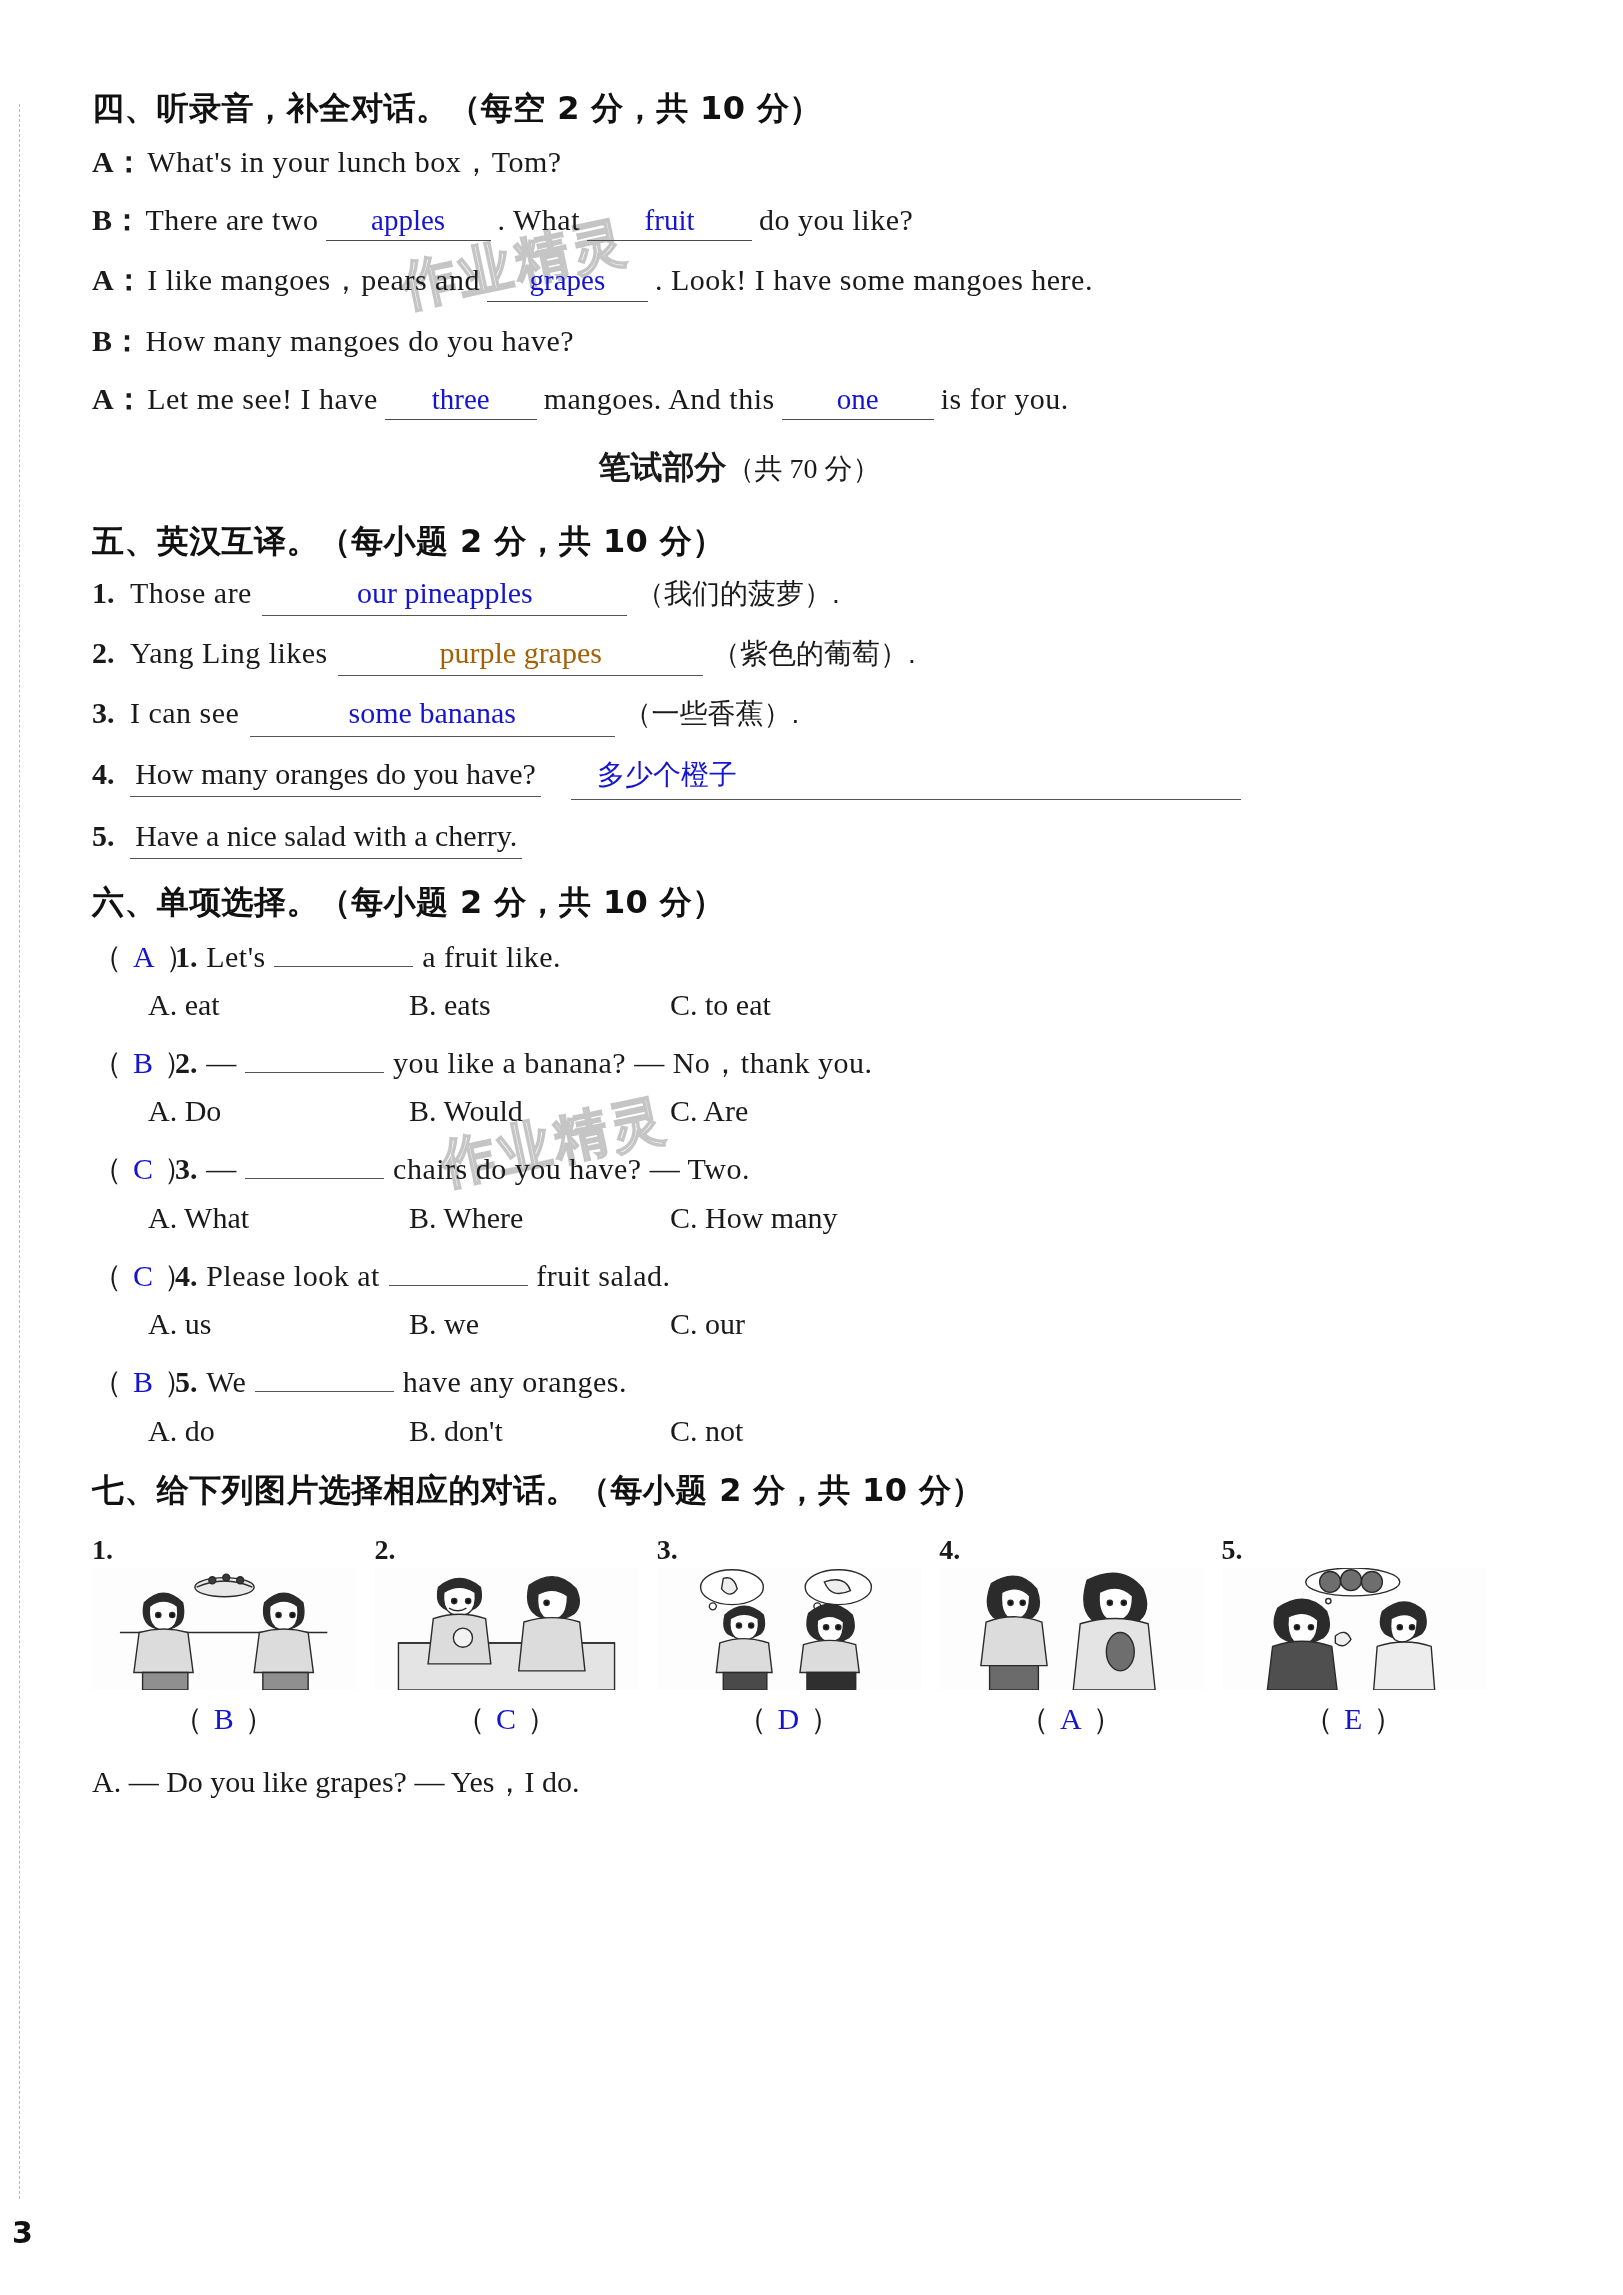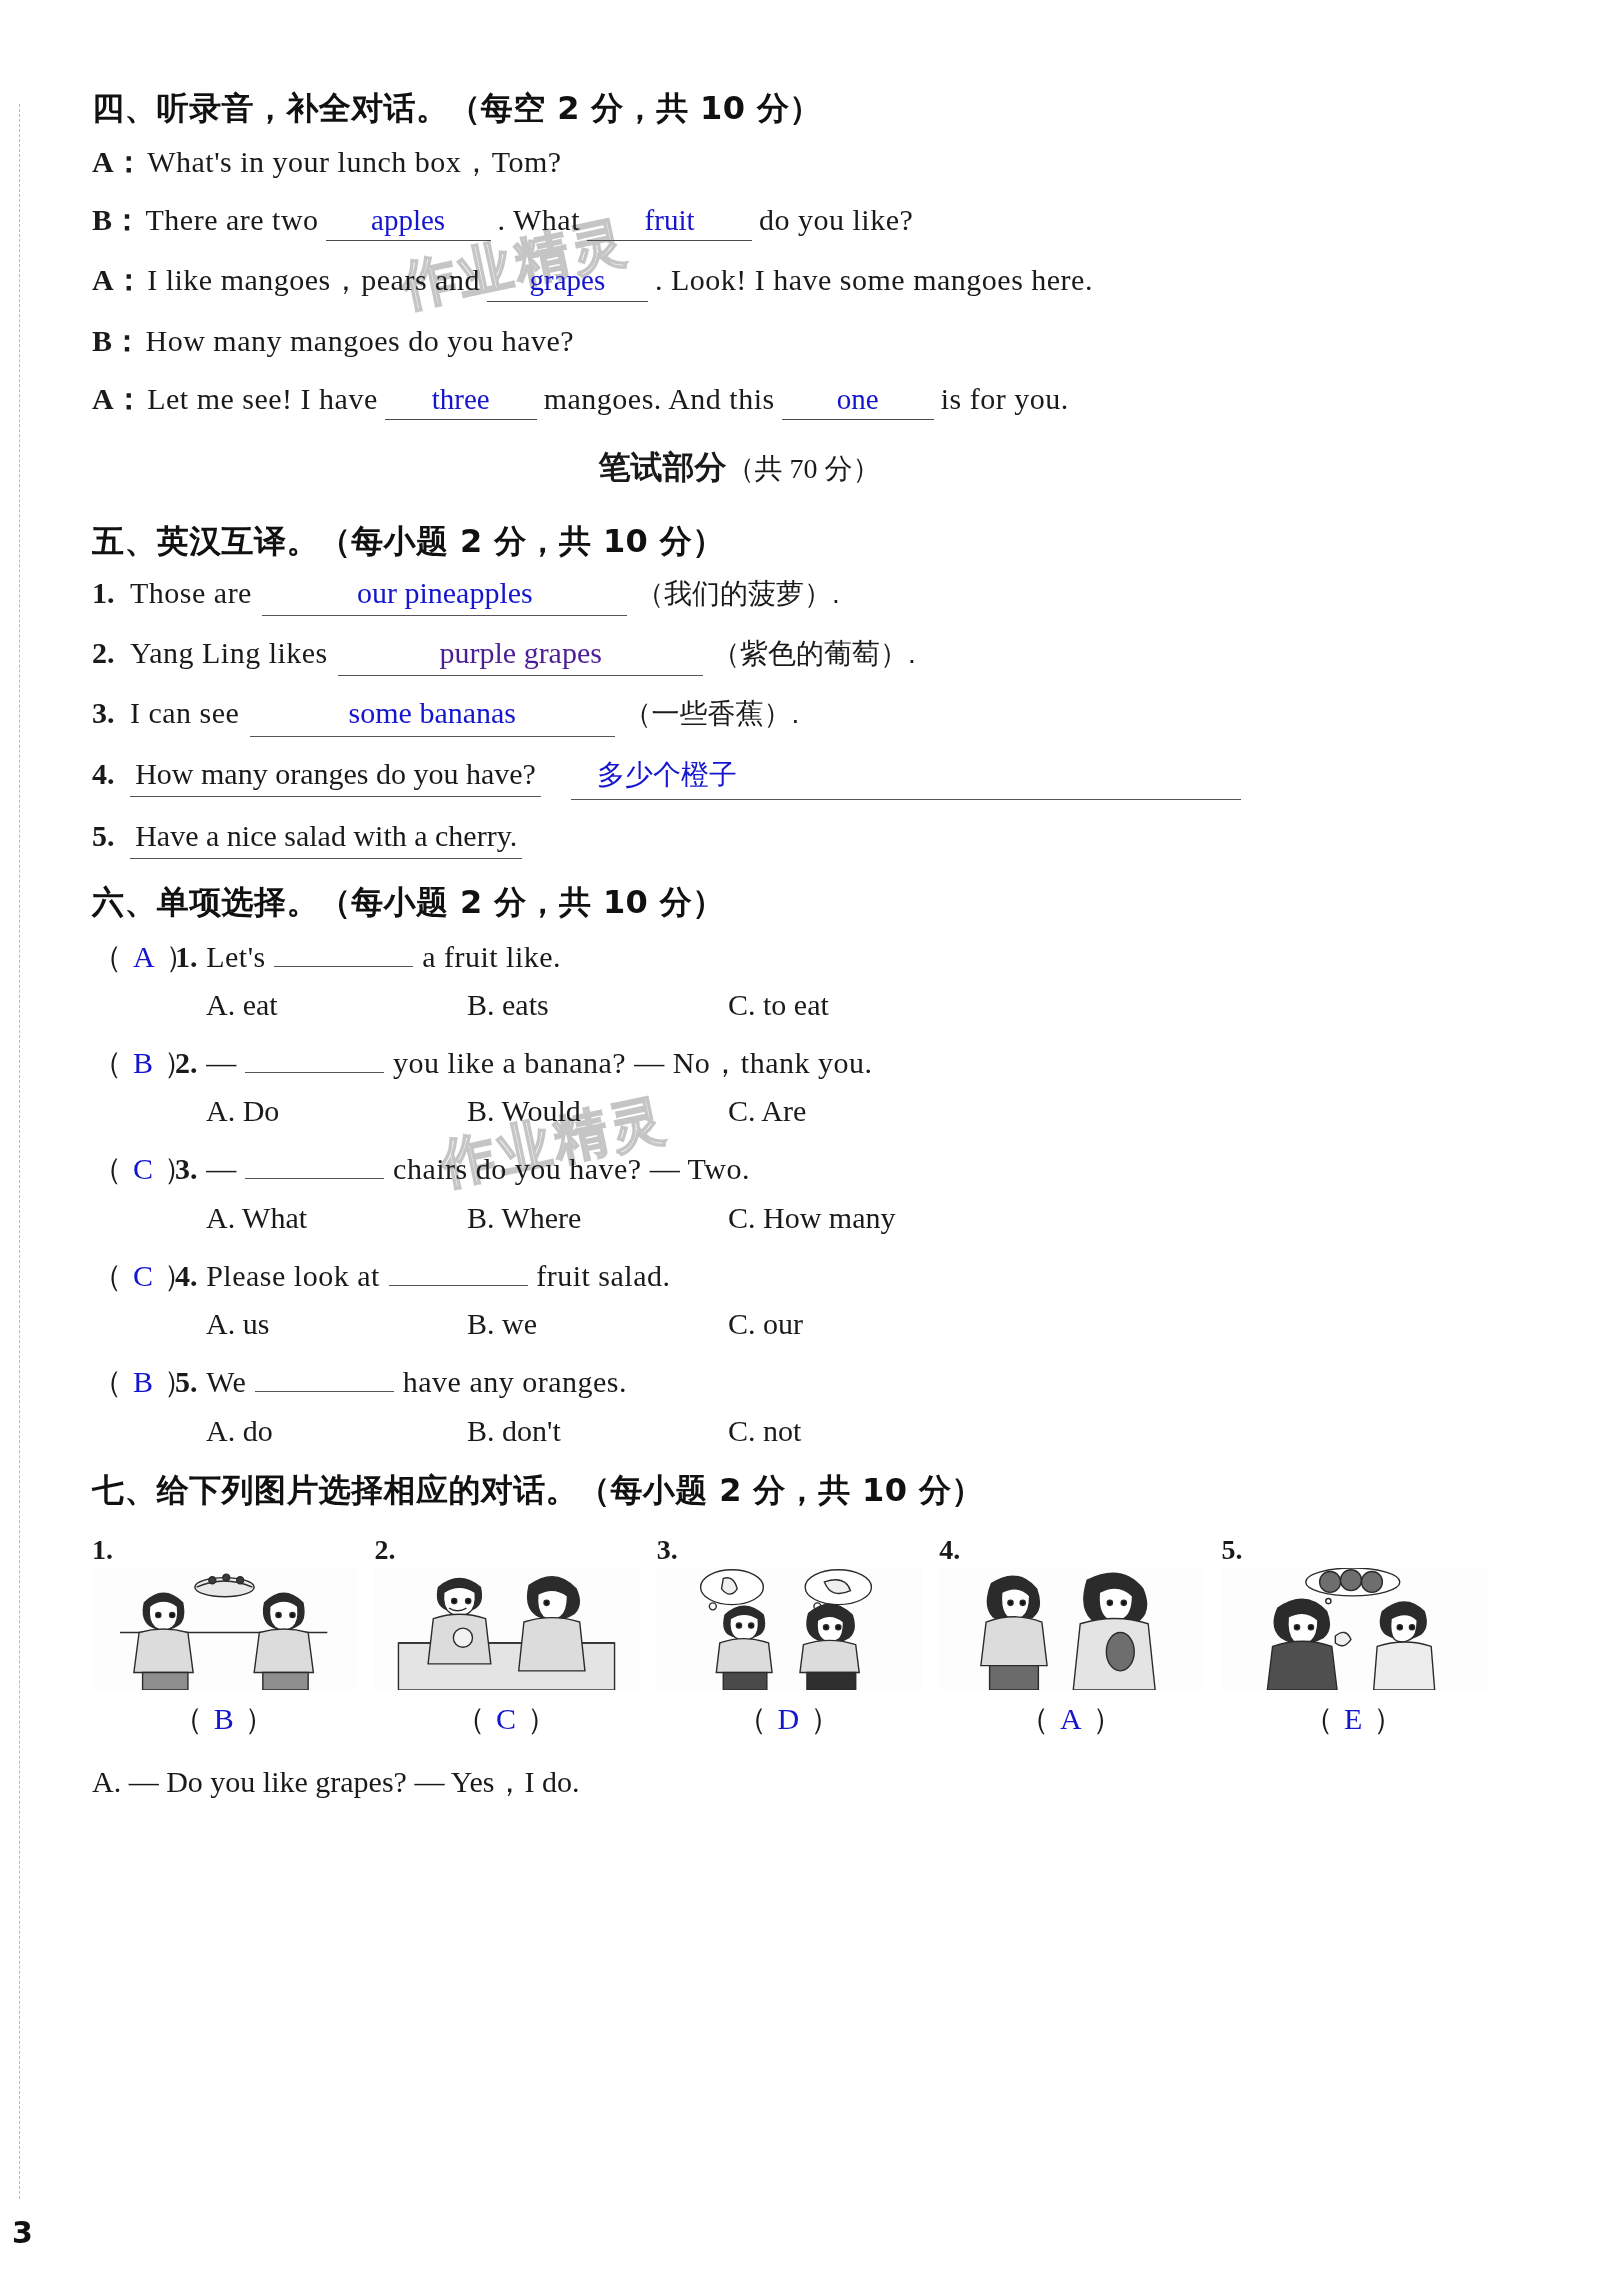--- a/index.html
+++ b/index.html
@@ -141,21 +141,21 @@
   }
   .mc-ansletter {
     color: #1515cf;
     font-weight: 400;
     font-family: "Liberation Serif", serif;
   }
   .mc-num { font-weight: 700; margin-right: 8.7px; }
   .mc-opts {
     font-size: 30px;
     display: flex;
-    margin: 0 0 21px 114px;
+    margin: 0 0 21px 56px;
     white-space: nowrap;
   }
   .mc-opt { width: 261px; flex: none; }
 
   
   .rule {
     display: inline-block;
     border-bottom: 1.7px solid #555;
     height: 22.6px;
     margin: 0 8.7px;
@@ -284,21 +284,21 @@
     <div class="tr-row">
       <span class="tr-num">1.</span>
       <span class="txt">Those are</span>
       <span class="ul-ans" style="width:365px;color:#1515cf;margin-left:10.4px">our pineapples</span>
       <span class="cn" style="margin-left:8.7px">（我们的菠萝）.</span>
     </div>
 
     <div class="tr-row">
       <span class="tr-num">2.</span>
       <span class="txt">Yang Ling likes</span>
-      <span class="ul-ans" style="width:365px;color:#4c1d95;margin-left:10.4px">purple grapes</span>
+      <span class="ul-ans" style="width:365px;color:#a16207;margin-left:10.4px">purple grapes</span>
       <span class="cn" style="margin-left:8.7px">（紫色的葡萄）.</span>
     </div>
 
     <div class="tr-row">
       <span class="tr-num">3.</span>
       <span class="txt">I can see</span>
       <span class="ul-ans" style="width:365px;color:#1515cf;margin-left:10.4px">some bananas</span>
       <span class="cn" style="margin-left:8.7px">（一些香蕉）.</span>
     </div>
 

